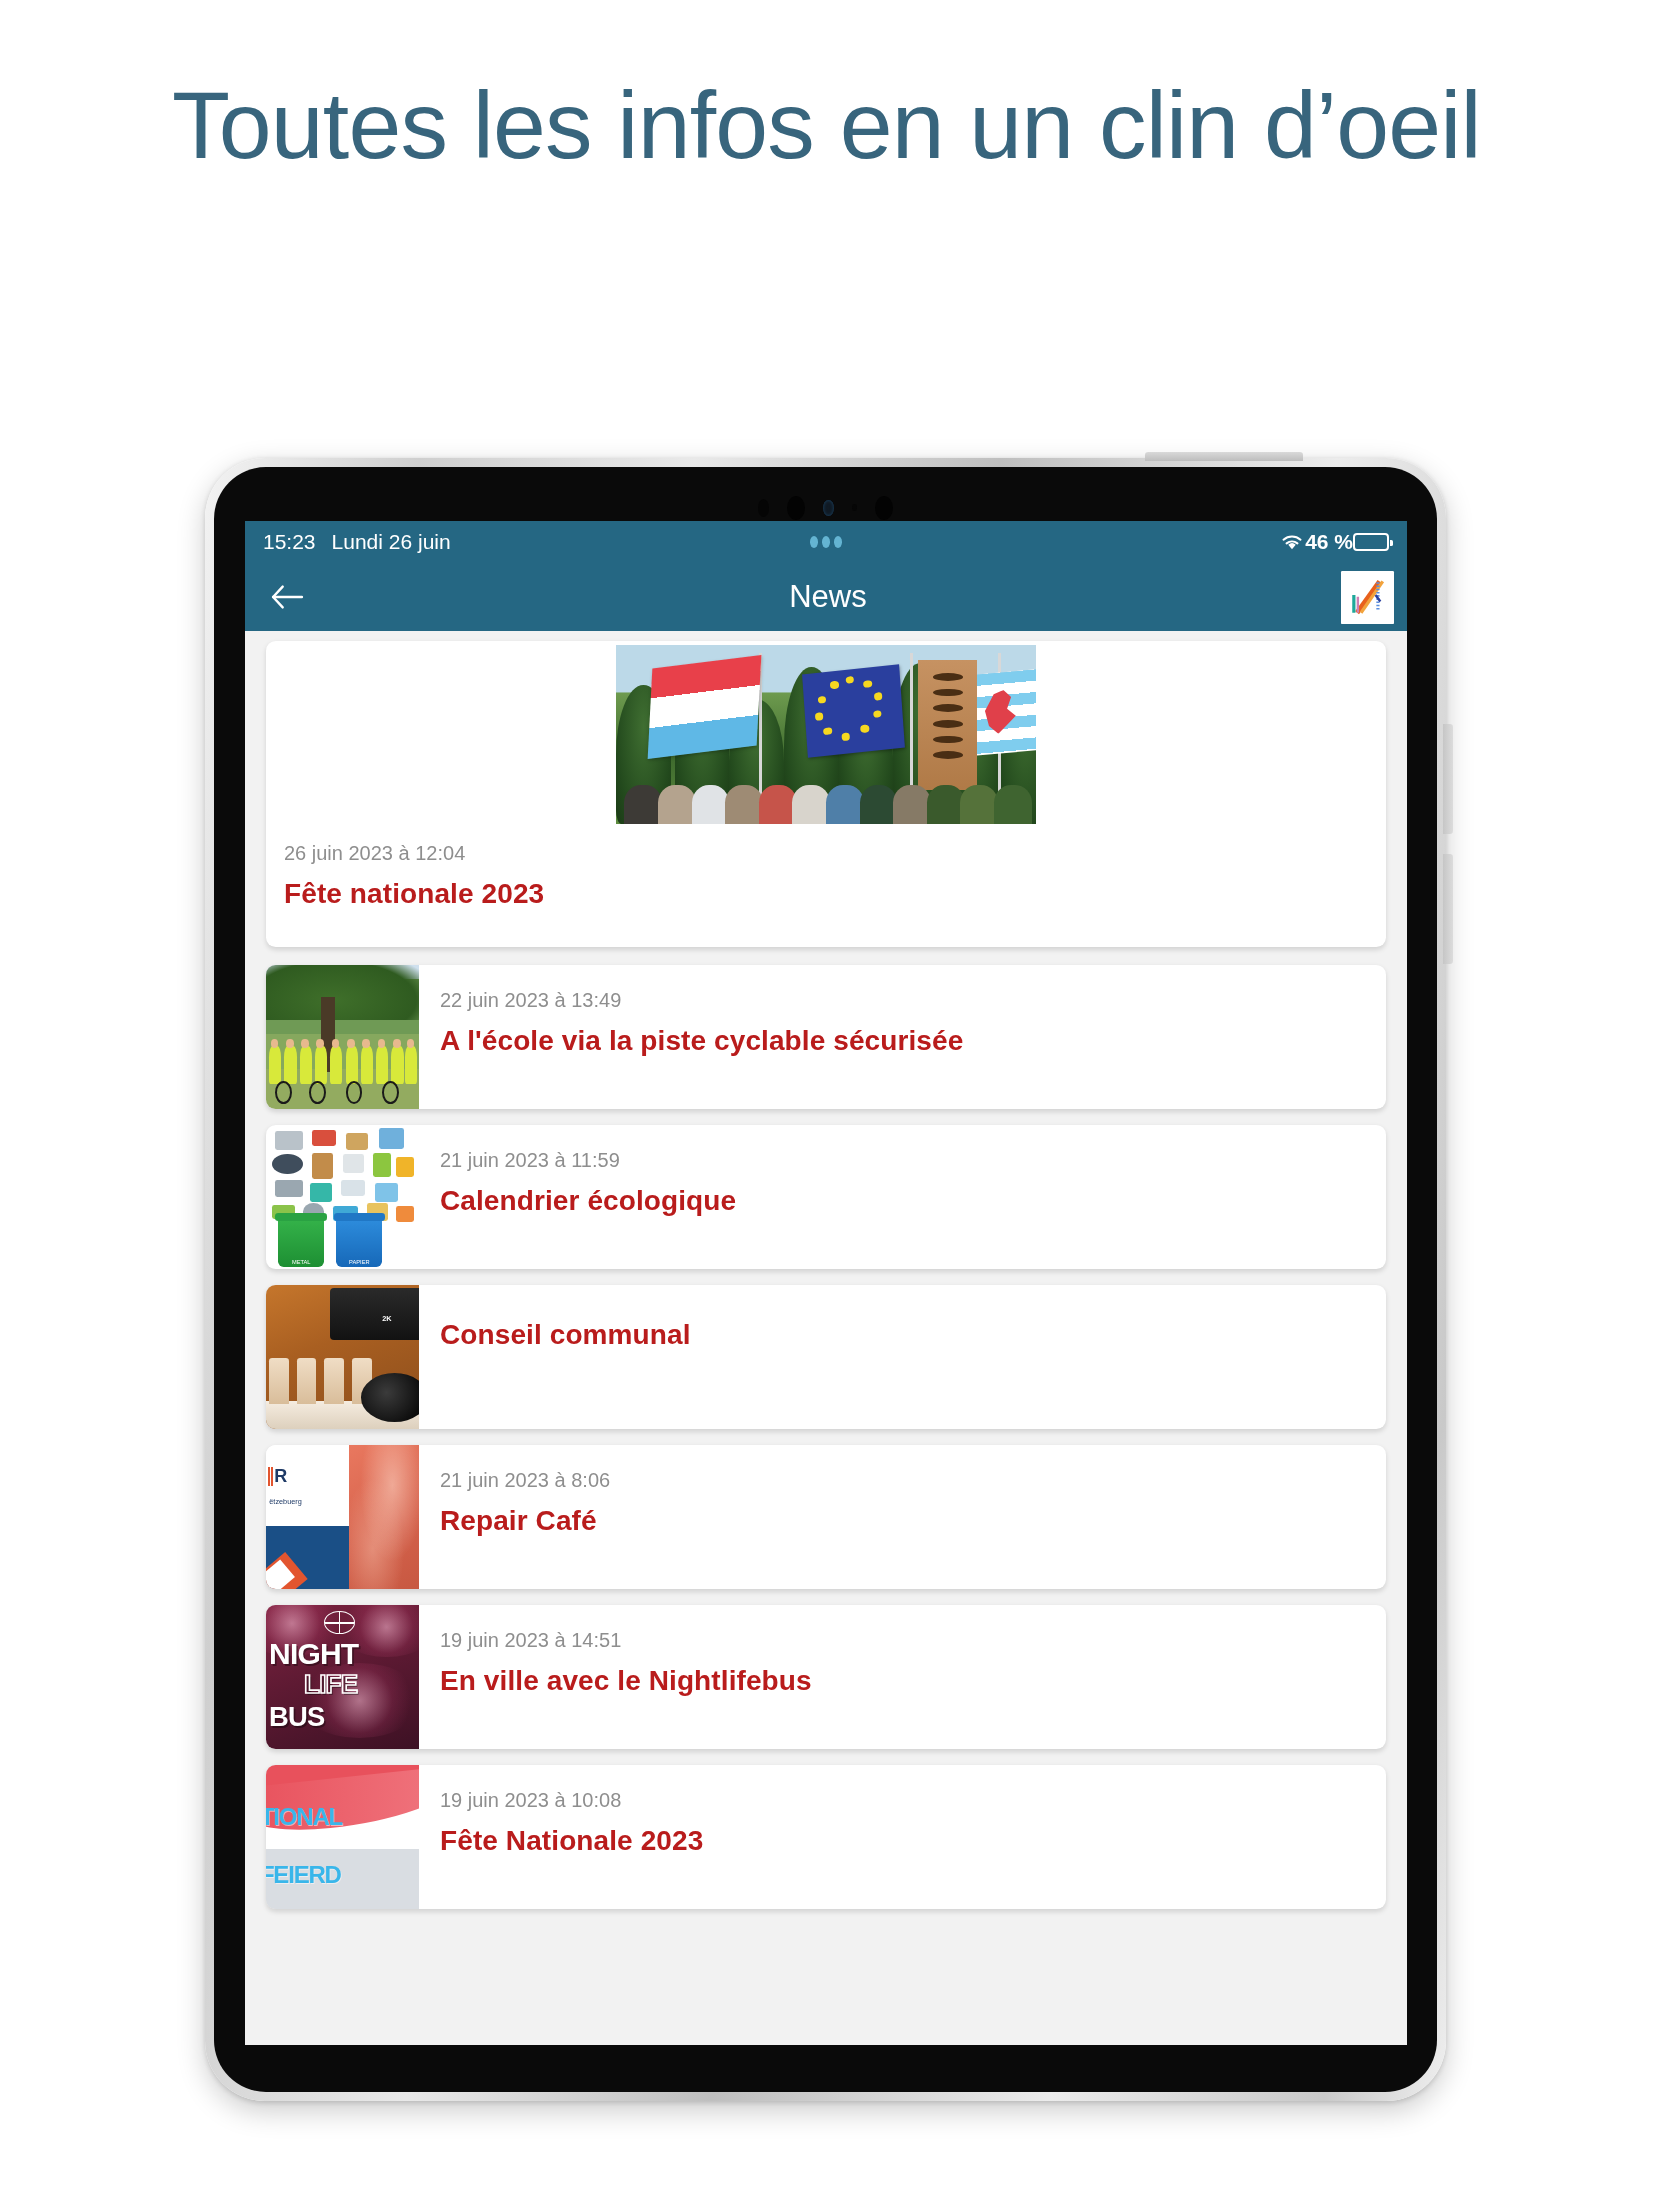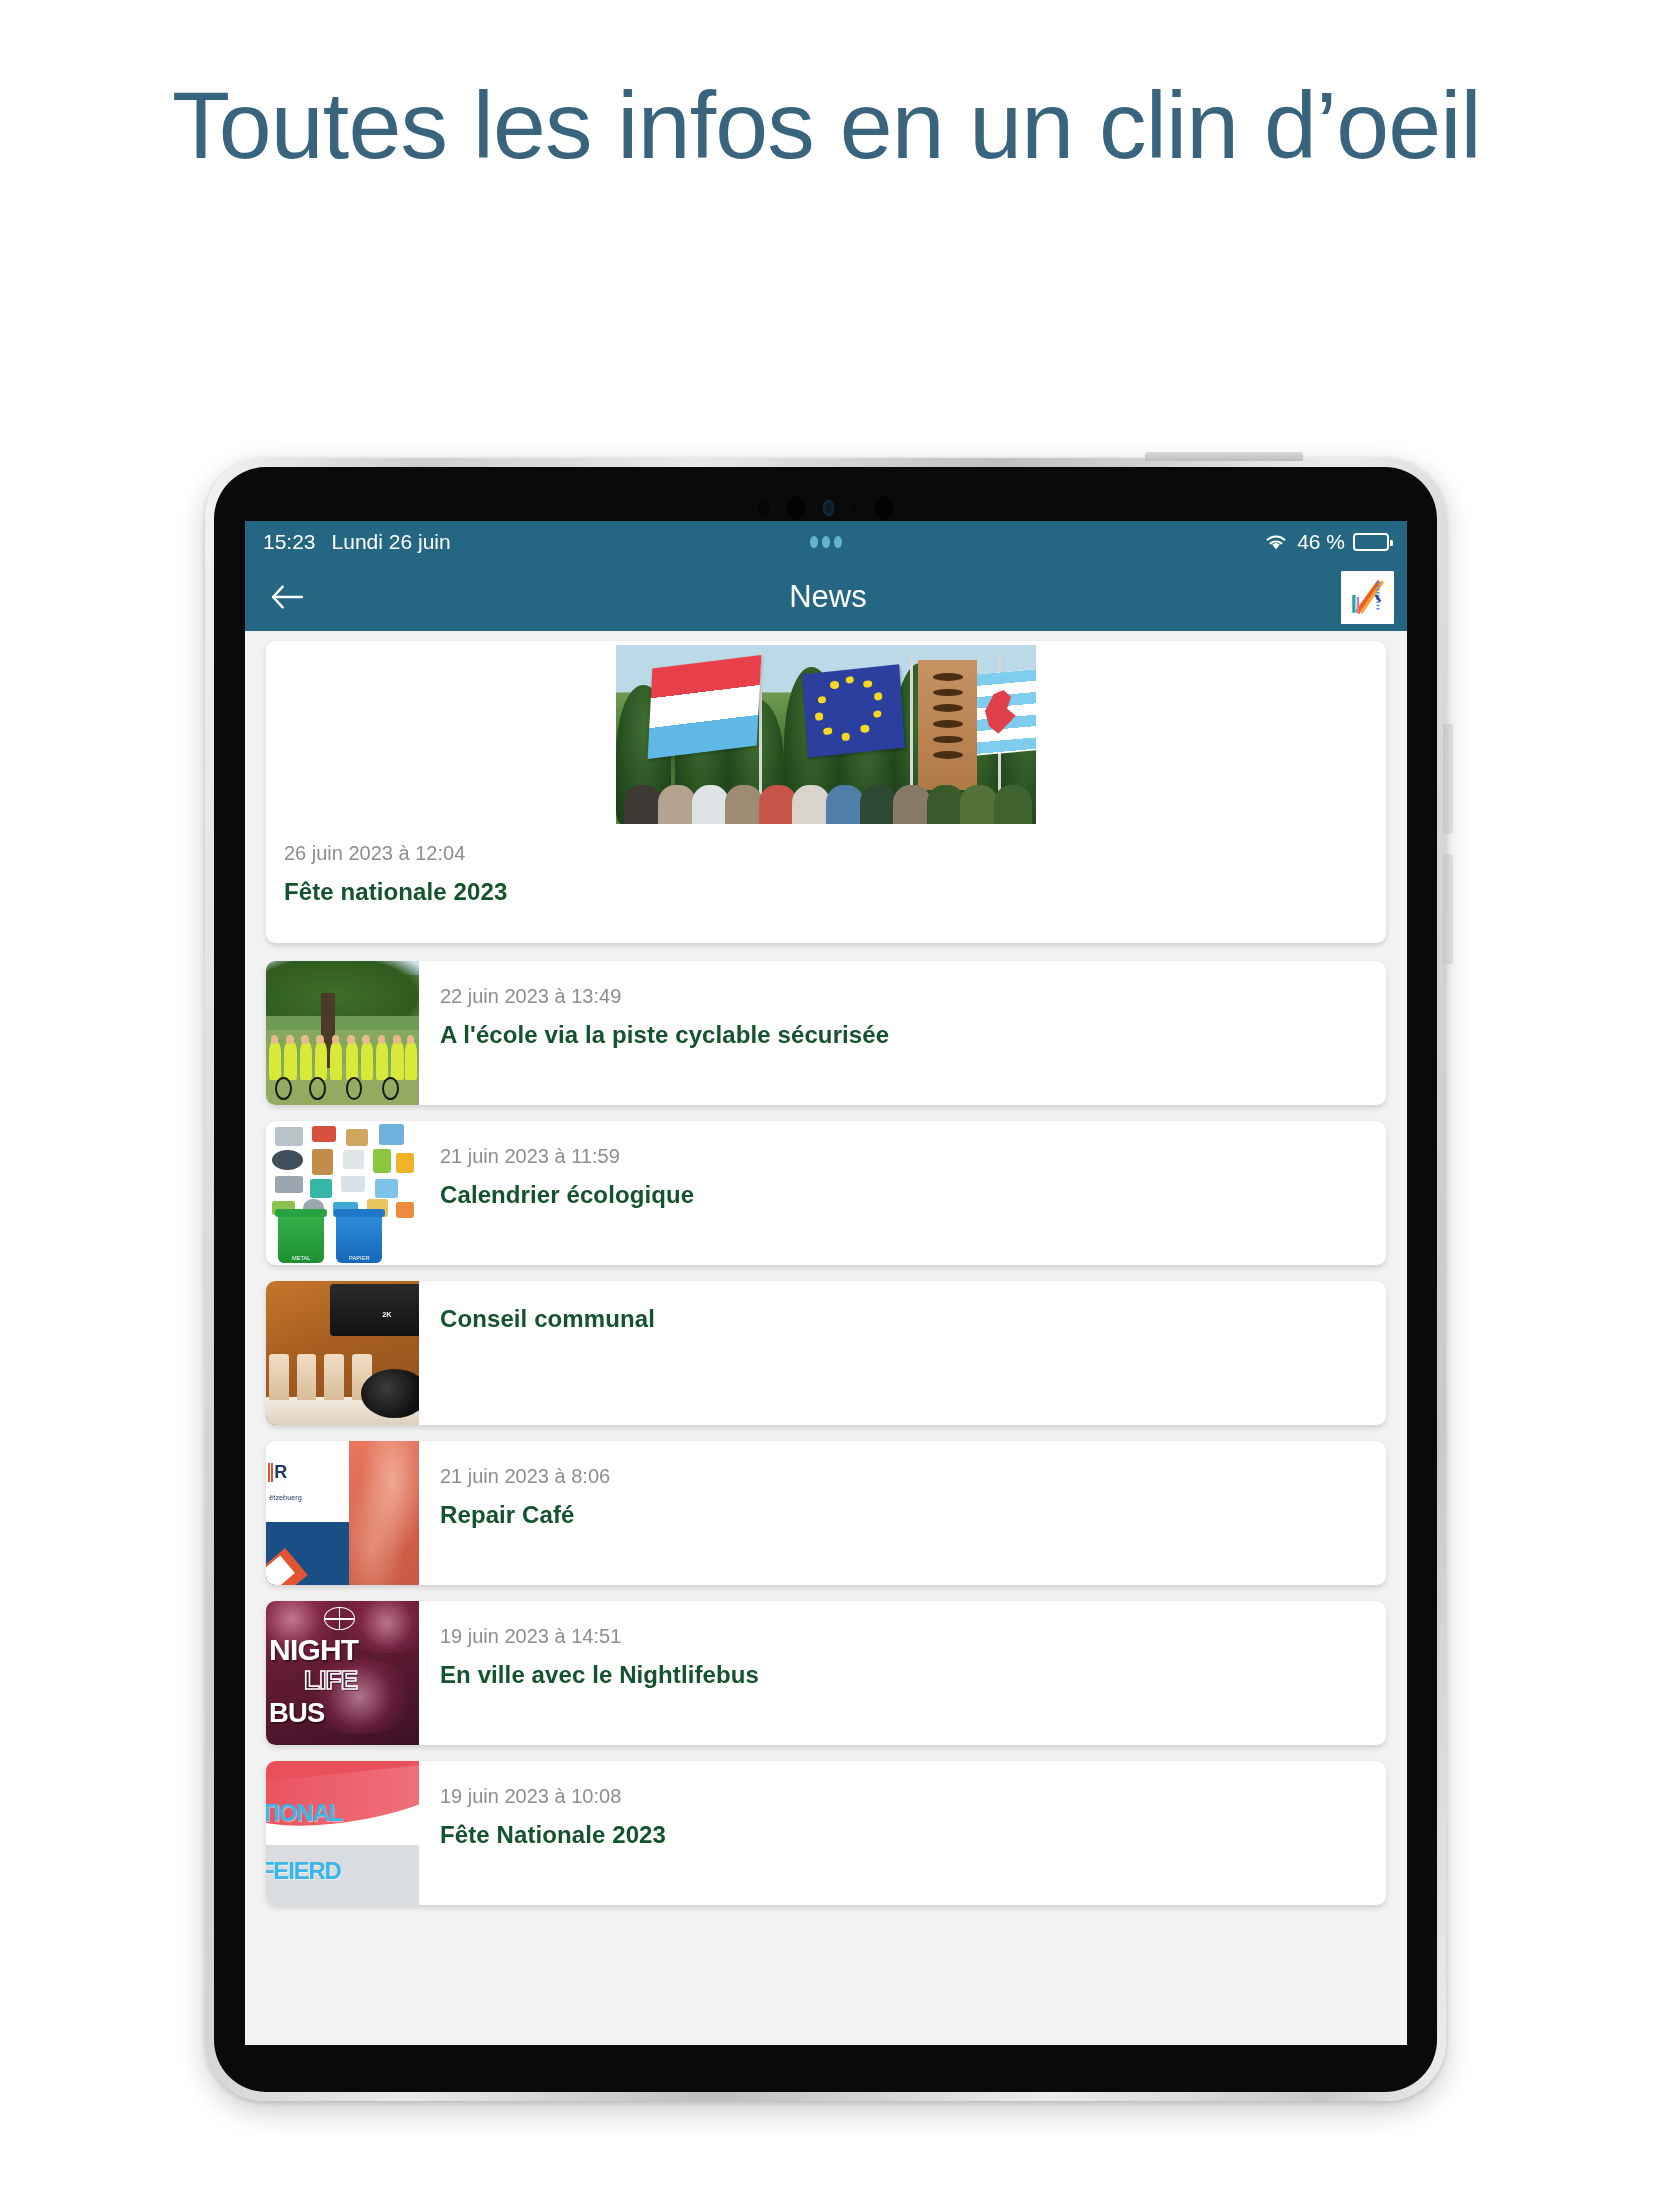--- a/index.html
+++ b/index.html
@@ -128,21 +128,21 @@
     display: flex; justify-content: center; align-items: center;
     gap: 4px;
     pointer-events: none;
   }
   .sb-center span {
     width: 8px; height: 11.3px; border-radius: 50%;
     background: #64b4d2;
   }
   .sb-right {
     margin-left: auto;
-    display: flex; align-items: center; gap: 8px;
+    display: flex; align-items: center; gap: 0; font-weight: bold;
   }
   .wifi-icon { display: block; }
   .sb-battery-pct { font-size: 21px; }
   .battery {
     width: 36px; height: 18.6px;
     border: 2px solid #ffffff;
     border-radius: 4px;
     position: relative;
     padding: 1.6px;
   }
@@ -249,24 +249,25 @@
     padding: 24px 21px 0 21px;
   }
 
   .date {
     color: #8e8e8e;
     font-size: 20px;
     font-weight: 400;
     margin-bottom: 13px;
   }
   .title {
-    color: #14532d;
-    font-size: 24px;
+    color: #b91c1c;
+    font-size: 28px;
     font-weight: 700;
     letter-spacing: 0.1px;
+    margin-top: 10px;
   }
 
   
 
   
   .art-flags { position: absolute; inset: 0; background:
       linear-gradient(180deg,#bcd9e8 0%,#bcd9e8 26%,#6d9a4e 27%,#3f6b2e 64%,#5d8c3f 100%); }
   .art-flags .tree {
     position: absolute; bottom: 0; width: 13%; height: 78%;
     background: radial-gradient(ellipse at 50% 30%, #3f6e31 0%, #234a1d 70%, #1b3a16 100%);

